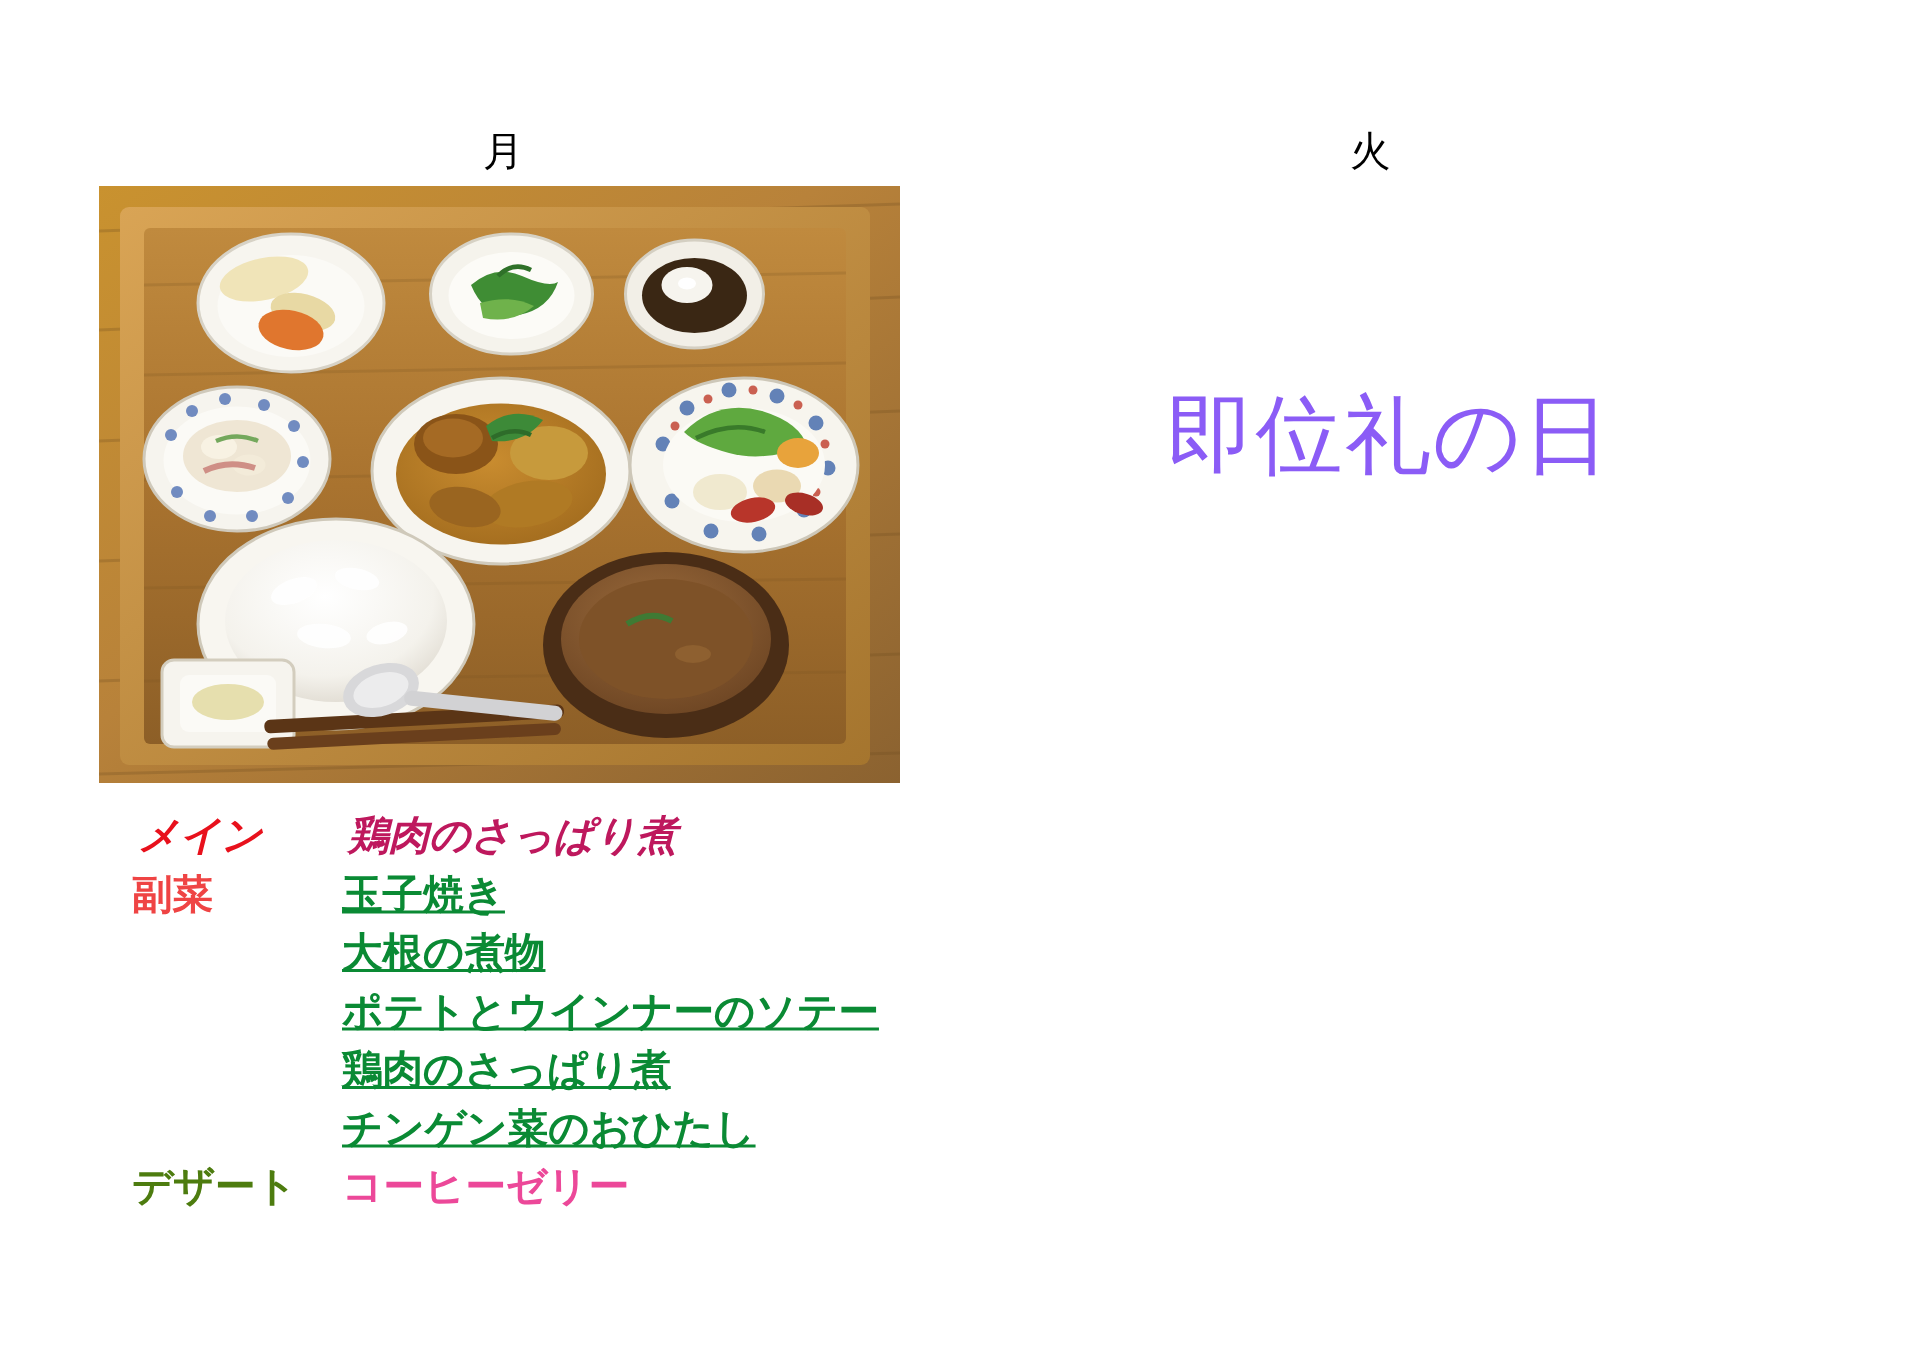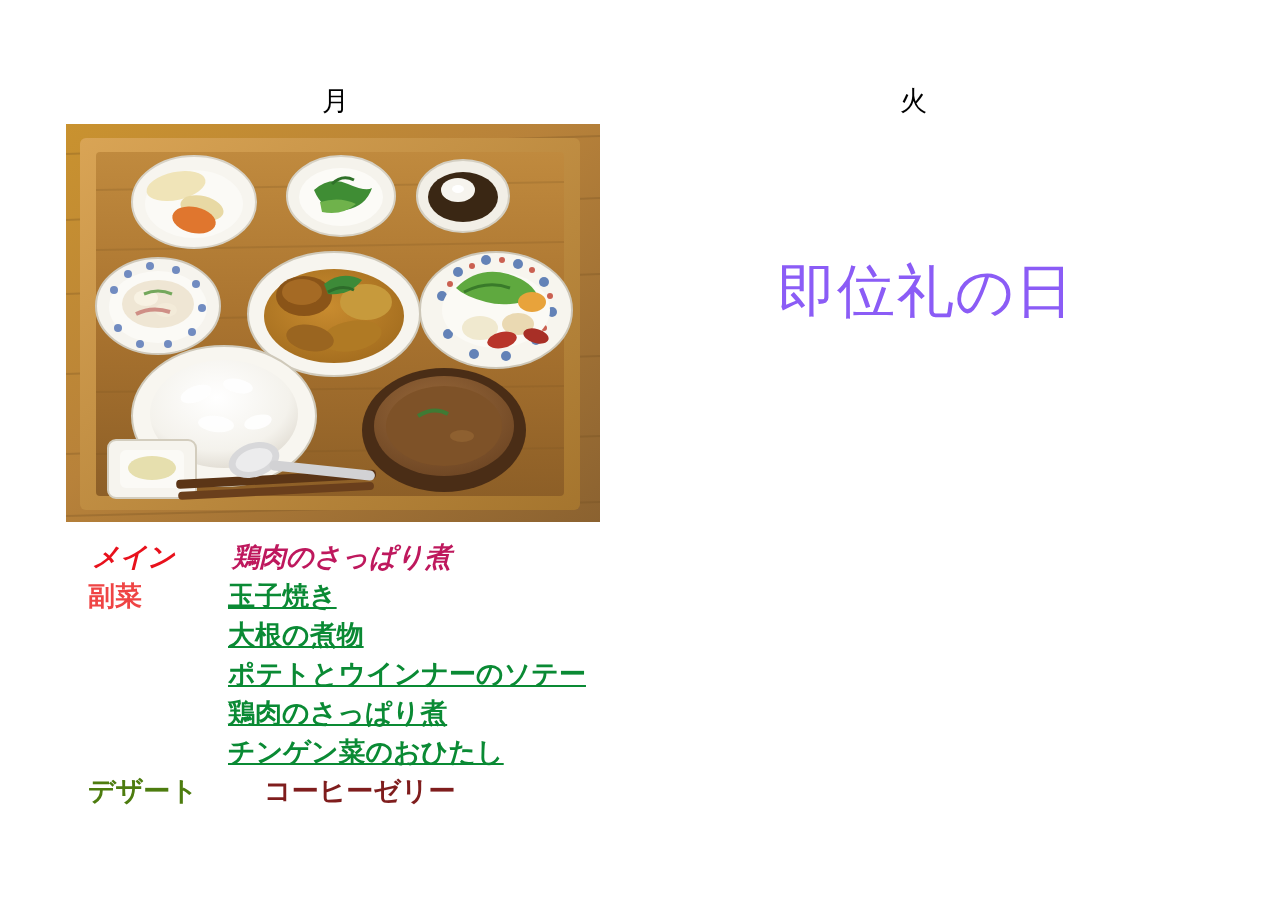--- a/index.html
+++ b/index.html
@@ -84,23 +84,22 @@
     color: #0a8a34;
     font-weight: 700;
     text-decoration: underline;
   }
   .label-dessert {
     color: #4d7c0f;
     font-weight: 700;
     padding-left: 22px;
   }
   .value-dessert {
-    color: #7f1d1d;
-    font-weight: 700;
-    margin-left: 36px;
+    color: #ec4899;
+    font-weight: 700;
   }
 
   
   .holiday-note {
     position: absolute;
     left: 778px;
     top: 262px;
     font-size: 58px;
     line-height: 1;
     color: #8b5cf6;

